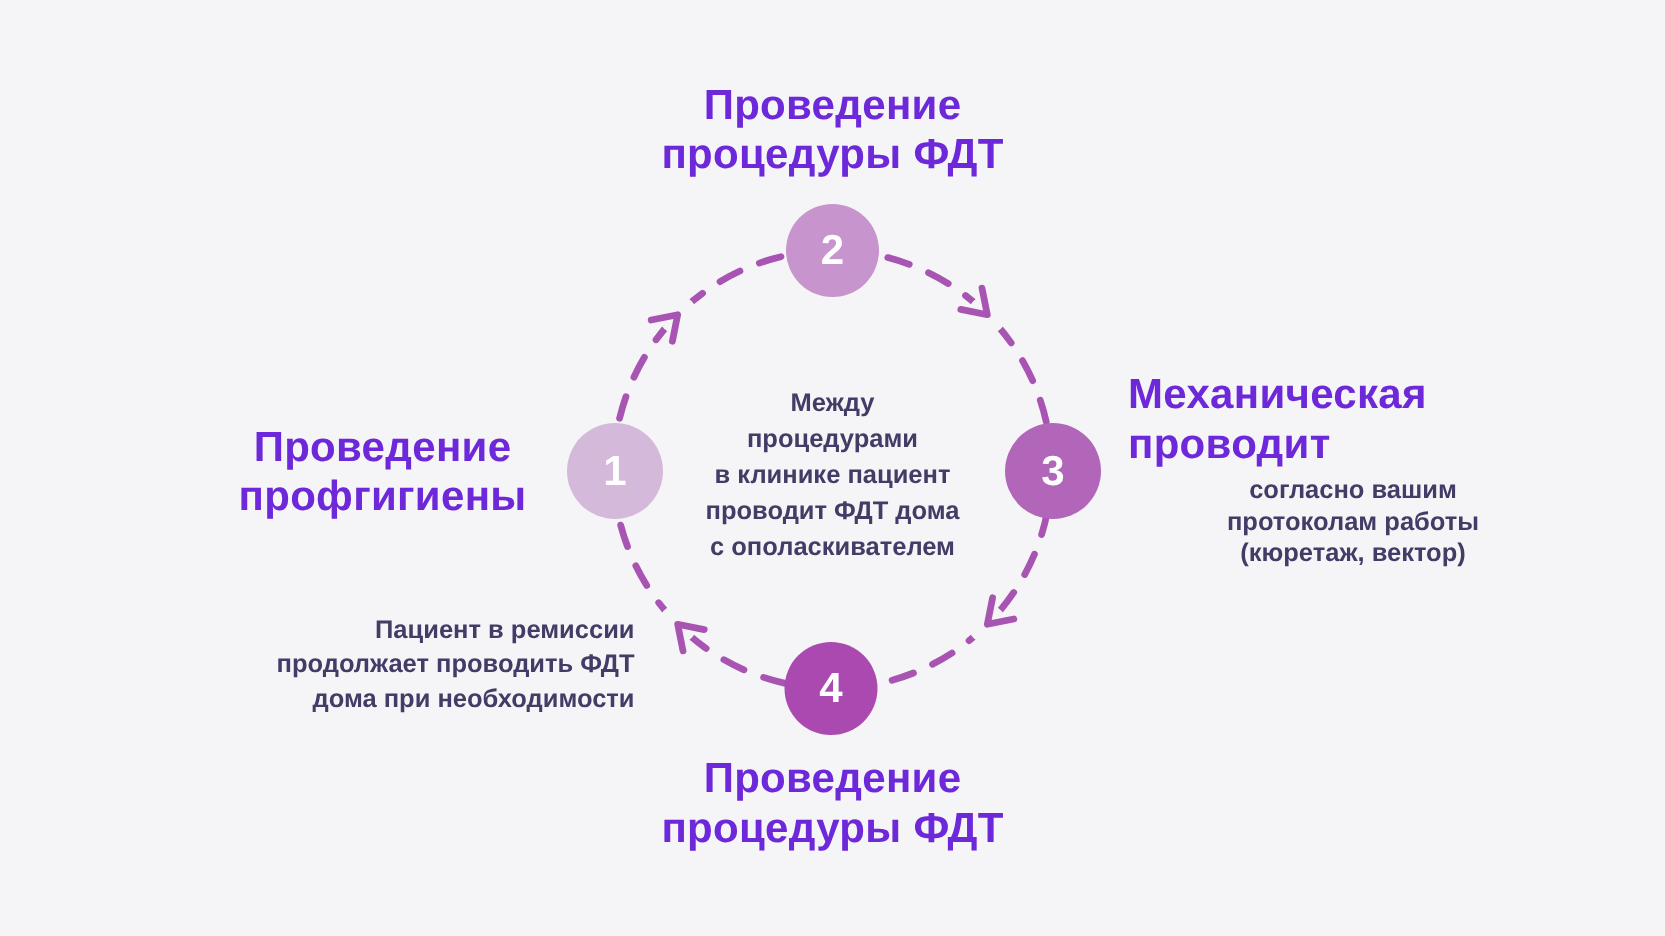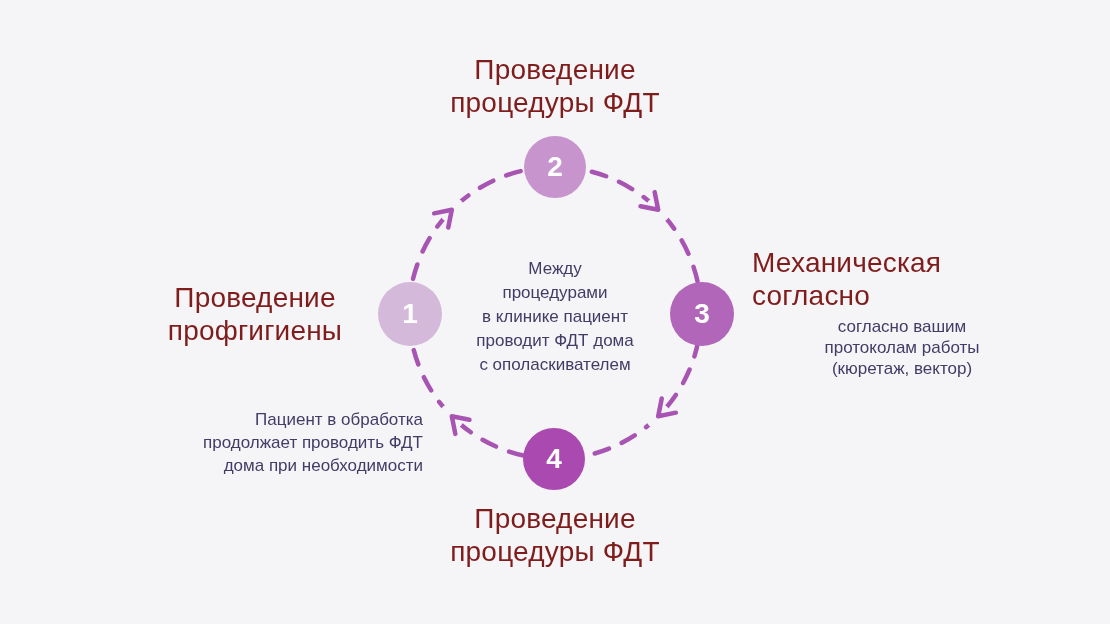--- a/index.html
+++ b/index.html
@@ -9,21 +9,21 @@
     font-family: "Liberation Sans", sans-serif;
   }
   .stage {
     position: relative;
     width: 1110px;
     height: 624px;
     margin: 0 auto;
     background: #f5f4f6;
     overflow: hidden;
   }
-  .pre { white-space: pre-line; }
+  .pre { white-space: pre-line; font-weight: bold; }
 
   svg.ring-layer {
     position: absolute;
     inset: 0;
     width: 1110px;
     height: 624px;
   }
 
   .badge {
     position: absolute;
@@ -37,24 +37,24 @@
     font-size: 28px;
     font-weight: 700;
   }
   .badge-1 { left: 378px; top: 282px; width: 64px; height: 64px; }
   .badge-2 { left: 524px; top: 136px; }
   .badge-3 { left: 670px; top: 282px; width: 64px; height: 64px; }
   .badge-4 { left: 523px; top: 428px; }
 
   .heading {
     position: absolute;
-    color: #7f1d1d;
+    color: #6d28d9;
     font-size: 28px;
     line-height: 33px;
-    font-weight: 400;
+    font-weight: 700;
     letter-spacing: 0.2px;
   }
   .title-top    { left: 330px; top: 53px;  width: 450px; text-align: center; }
   .title-left   { left: 115px; top: 281px; width: 280px; text-align: center; }
   .title-right  { left: 752px; top: 246px; width: 310px; text-align: left; }
   .title-bottom { left: 330px; top: 502px; width: 450px; text-align: center; }
 
   .body-text {
     position: absolute;
     color: #423c66;
@@ -97,29 +97,29 @@
   <div class="badge badge-1" style="background-color: rgb(213, 185, 219);">1</div>
   <div class="badge badge-2" style="background-color: rgb(199, 148, 205);">2</div>
   <div class="badge badge-3" style="background-color: rgb(177, 102, 186);">3</div>
   <div class="badge badge-4" style="background-color: rgb(170, 74, 177);">4</div>
 
   <div class="heading pre title-left">Проведение
 профгигиены</div>
   <div class="heading pre title-top">Проведение
 процедуры ФДТ</div>
   <div class="heading pre title-right">Механическая
-согласно</div>
+проводит</div>
   <div class="heading pre title-bottom">Проведение
 процедуры ФДТ</div>
 
   <div class="body-text pre right-desc">согласно вашим
 протоколам работы
 (кюретаж, вектор)</div>
   <div class="body-text pre center-note">Между
 процедурами
 в клинике пациент
 проводит ФДТ дома
 с ополаскивателем</div>
-  <div class="body-text pre remission-note">Пациент в обработка
+  <div class="body-text pre remission-note">Пациент в ремиссии
 продолжает проводить ФДТ
 дома при необходимости</div>
 
 </div>
 
 </body></html>

